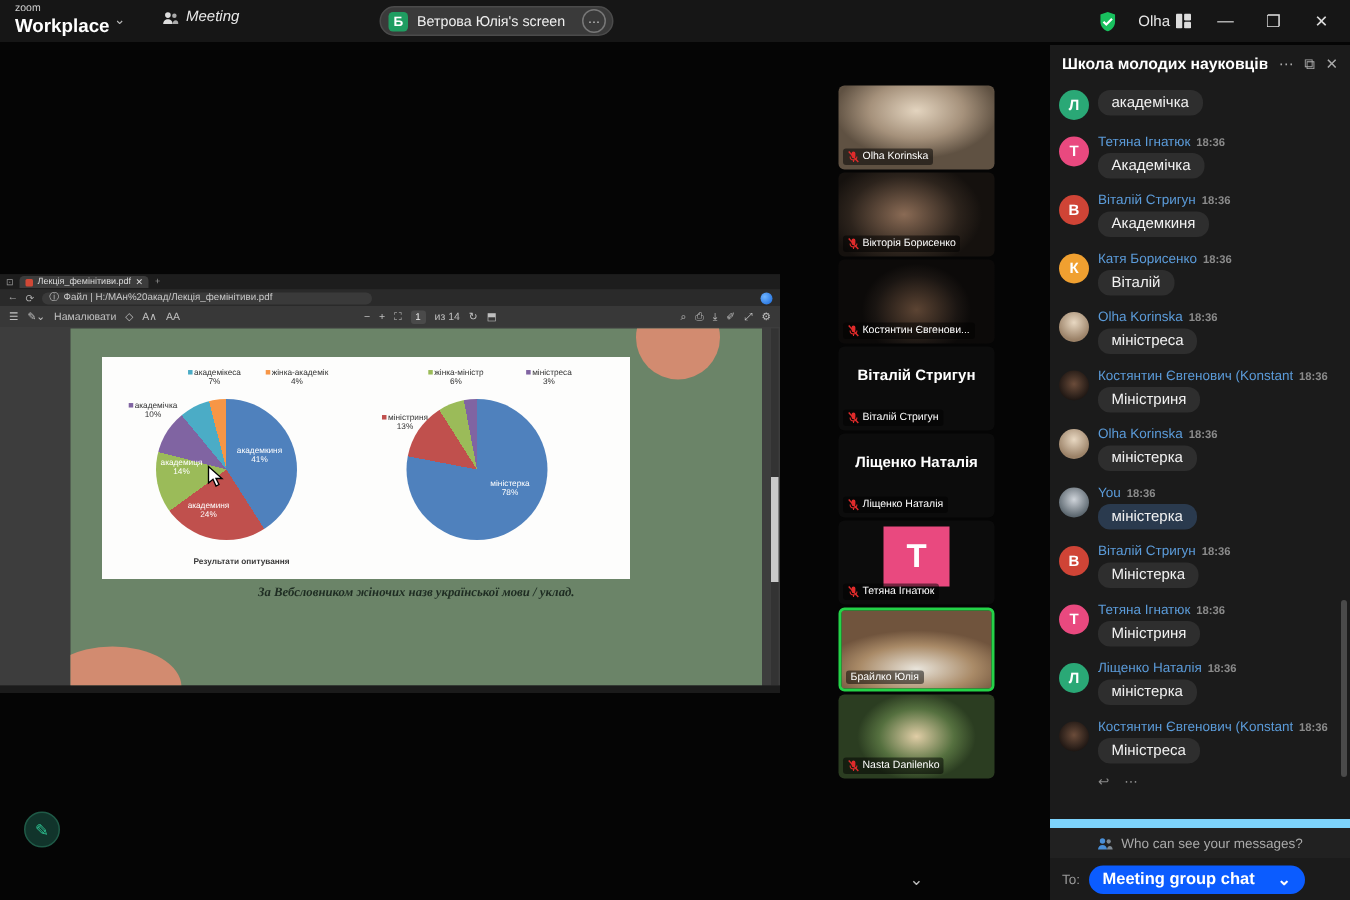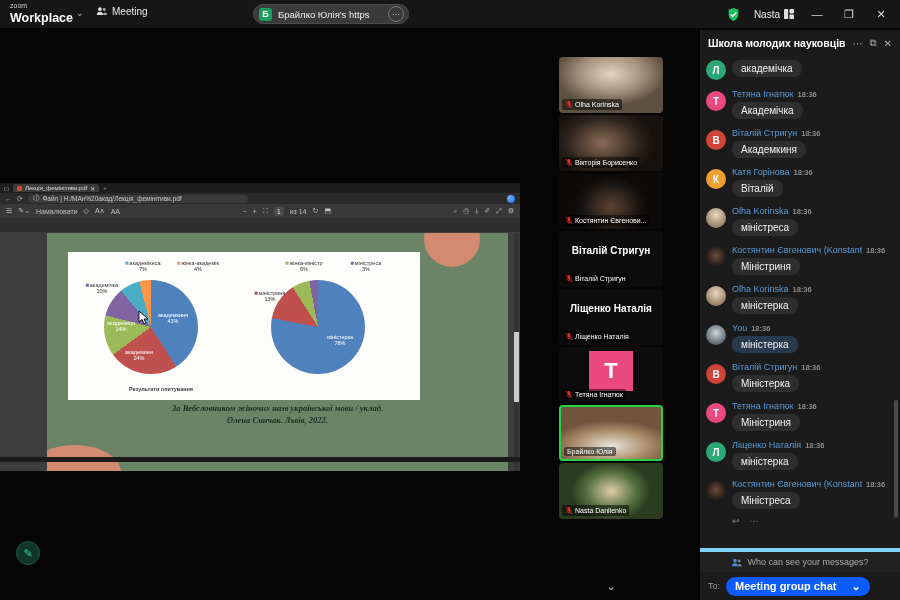--- a/index.html
+++ b/index.html
@@ -5,21 +5,21 @@
   html,body{margin:0;padding:0;background:#000;}
   #root{position:relative;width:900px;height:600px;background:#050505;overflow:hidden;
         font-family:"Liberation Sans",sans-serif;color:#eee;}
 
   
   .topbar{position:absolute;left:0;top:0;width:900px;height:28px;background:#161616;}
   .logo{position:absolute;left:10px;top:2px;line-height:1;}
   .logo .zs{font-size:7px;color:#cfcfcf;display:block;}
   .logo .zm{font-size:12.5px;font-weight:bold;color:#fff;}
   .tb-chev{position:absolute;left:76px;top:8px;font-size:9px;color:#bbb;}
-  .meeting{position:absolute;left:96px;top:6px;display:flex;gap:5px;align-items:flex-start;font-size:10px;color:#e8e8e8;}
+  .meeting{position:absolute;left:108px;top:6px;display:flex;gap:5px;align-items:flex-end;font-size:10px;color:#e8e8e8;font-style:italic;}
   .pill{position:absolute;left:253px;top:4px;width:156px;height:20px;background:#3a3a3a;border:1px solid #4b4b4b;
         border-radius:11px;display:flex;align-items:center;gap:6px;padding:0 4px 0 5px;box-sizing:border-box;}
   .pill .badge{width:13px;height:13px;border-radius:3px;background:#1f9d61;color:#fff;font-size:9px;font-weight:bold;
         display:flex;align-items:center;justify-content:center;}
   .pill .ptxt{font-size:9.5px;color:#f0f0f0;flex:1;white-space:nowrap;overflow:hidden;}
   .pill .pmore{width:14px;height:14px;border:1px solid #777;border-radius:50%;color:#ccc;font-size:8px;
         display:flex;align-items:center;justify-content:center;}
   .tb-right{position:absolute;right:0;top:0;height:28px;display:flex;align-items:center;gap:14px;padding-right:10px;}
   .viewwrap{display:flex;align-items:center;gap:4px;font-size:10px;color:#e8e8e8;}
   .wbtn{font-size:11px;color:#ddd;width:18px;text-align:center;}
@@ -35,21 +35,21 @@
         gap:5px;padding:0 5px;box-sizing:border-box;font-size:7px;color:#aaa;}
   .urlpill{height:8px;background:#3a3a3a;border-radius:4px;display:flex;align-items:center;gap:3px;
         padding:0 5px;font-size:6.5px;color:#c8c8c8;min-width:210px;}
   .profdot{width:8px;height:8px;border-radius:50%;margin-left:auto;
         background:radial-gradient(circle at 35% 35%,#6fb4ff,#1565d8);}
   .pdfbar{position:absolute;left:0;top:21px;width:100%;height:14px;background:#383838;display:flex;align-items:center;
         gap:6px;padding:0 6px;box-sizing:border-box;font-size:7px;color:#c0c0c0;}
   .pgbox{width:10px;height:9px;background:#4a4a4a;border-radius:2px;border:none;color:#eee;font-size:6.5px;
         text-align:center;padding:0;}
   .pdfsp{flex:1;}
-  .content{position:absolute;left:0;top:49px;width:100%;height:239px;background:#3d3d3d;}
+  .content{position:absolute;left:0;top:35px;width:100%;height:239px;background:#3d3d3d;}
   .slide{position:absolute;left:47px;top:1px;width:461px;height:238px;background:#6b8468;overflow:hidden;}
   .blob{position:absolute;background:#d28b70;border-radius:50%;}
   .blob1{left:377px;top:-22px;width:56px;height:56px;}
   .blob2{left:-18px;top:212px;width:92px;height:54px;}
   .card{position:absolute;left:21px;top:19px;width:352px;height:148px;background:#fdfdfc;}
   .pw{position:absolute;width:170px;height:140px;top:4px;}
   .pw1{left:8px;} .pw2{left:178px;}
   .pie{position:absolute;width:94px;height:94px;border-radius:50%;}
   .pie1{left:28px;top:24px;} .pie2{left:25px;top:24px;}
   .plbl{position:absolute;transform:translate(-50%,-50%);font-size:5.5px;line-height:1.15;text-align:center;
@@ -98,21 +98,21 @@
   .ph-olha{background:radial-gradient(circle at 50% 35%,#e8d8c2,#9b8268 70%);}
   .ph-kostya{background:radial-gradient(circle at 50% 45%,#6b4c3a,#1c1512 75%);}
   .ph-you{background:radial-gradient(circle at 50% 40%,#cfd4da,#5c676f 72%);}
   .mhead{display:flex;align-items:baseline;gap:4px;margin-bottom:1px;}
   .sender{font-size:9px;color:#5b9bd9;white-space:nowrap;overflow:hidden;max-width:130px;}
   .mtime{font-size:7.5px;color:#8a8a8a;flex:none;font-weight:bold;}
   .bubble{display:inline-block;background:#2e2e2e;border-radius:8px;padding:3px 9px;font-size:10px;color:#f2f2f2;}
   .bubble.self{background:#2a3a4e;}
   .actrow{display:flex;gap:10px;color:#8a8a8a;font-size:9px;margin:-2px 0 0 26px;}
   .chscroll{position:absolute;right:2px;top:370px;width:4px;height:118px;background:#4a4a4a;border-radius:2px;}
-  .notice{flex:none;height:20px;background:#212121;border-top:4px solid #7dd3fc;display:flex;align-items:center;
+  .notice{flex:none;height:20px;background:#212121;border-top:6px solid #7dd3fc;display:flex;align-items:center;
         justify-content:center;gap:5px;font-size:9px;color:#a9a9a9;}
   .torow{flex:none;height:28px;display:flex;align-items:center;gap:6px;padding:0 8px;}
   .tolabel{font-size:9px;color:#9a9a9a;}
   .topill{background:#0b5cff;color:#fff;font-size:11px;font-weight:bold;border-radius:11px;padding:3px 9px;
         display:flex;align-items:center;gap:15px;}
 </style>
 </head>
 <body>
 
 <div id="root">
@@ -127,30 +127,30 @@
       <svg width="11" height="10" viewBox="0 0 14 12">
         <circle cx="5" cy="3.5" r="2.4" fill="#ddd"></circle>
           <circle cx="10.5" cy="4" r="1.9" fill="#aaa"></circle>
         <path d="M1 11c0-2.4 1.8-4 4-4s4 1.6 4 4z" fill="#ddd"></path>
           <path d="M9 11c.2-1.9 1-3 2.6-3 1.4 0 2.3 1.1 2.4 3z" fill="#aaa"></path>
       </svg>
       <span>Meeting</span>
     </div>
     <div class="pill">
       <span class="badge">Б</span>
-      <span class="ptxt">Брайлко Юлія's https</span>
+      <span class="ptxt">Ветрова Юлія's screen</span>
       <span class="pmore">⋯</span>
     </div>
     <div class="tb-right">
       <svg width="13" height="13" viewBox="0 0 16 16">
         <path d="M8 0l6 2v6c0 4-2.7 6.7-6 8-3.3-1.3-6-4-6-8V2z" fill="#18c05e"></path>
         <path d="M4.5 8l2.3 2.3 4.7-4.8" stroke="#fff" stroke-width="1.8" fill="none"></path>
       </svg>
       <div class="viewwrap">
-        <span>Nasta</span>
+        <span>Olha</span>
         <svg width="10" height="10" viewBox="0 0 12 12">
           <rect x="0" y="0" width="5" height="12" rx="1" fill="#ddd"></rect>
           <rect x="6.5" y="0" width="5.5" height="5.5" rx="1" fill="#ddd"></rect>
           <rect x="6.5" y="6.5" width="5.5" height="5.5" rx="1" fill="#ddd"></rect>
         </svg>
       </div>
       <span class="wbtn">—</span>
       <span class="wbtn">❐</span>
       <span class="wbtn">✕</span>
     </div>
@@ -246,21 +246,20 @@
                 <span>6%</span>
               </div>
               <div class="plbl" style="left: 120px; top: 10px;">
                 <span><span class="dot" style="background: rgb(128, 100, 162);"></span>міністреса</span>
                 <span>3%</span>
               </div>
             </div>
         </div>
         <div class="cite">
           <div>За Вебсловником жіночих назв української мови /  уклад.</div>
-          <div>Олена Синчак. Львів, 2022.</div>
         </div>
       </div>
       <div class="pdfscroll">
           <div class="pdfthumb"></div>
         </div>
     </div>
     <div class="winbottom"></div>
   </div>
 
   <svg class="cursor" width="12" height="15" viewBox="0 0 12 15">
@@ -401,21 +400,21 @@
         <span class="sender">Віталій Стригун</span>
         <span class="mtime">18:36</span>
       </div>
       <span class="bubble">Академкиня</span>
     </div>
   </div>
         <div class="msg">
     <div class="av" style="background: rgb(240, 160, 48);">К</div>
     <div class="mbody">
       <div class="mhead">
-        <span class="sender">Катя Горінова</span>
+        <span class="sender">Катя Борисенко</span>
         <span class="mtime">18:36</span>
       </div>
       <span class="bubble">Віталій</span>
     </div>
   </div>
         <div class="msg">
     <div class="av ph-olha"></div>
     <div class="mbody">
       <div class="mhead">
         <span class="sender">Olha Korinska</span>

